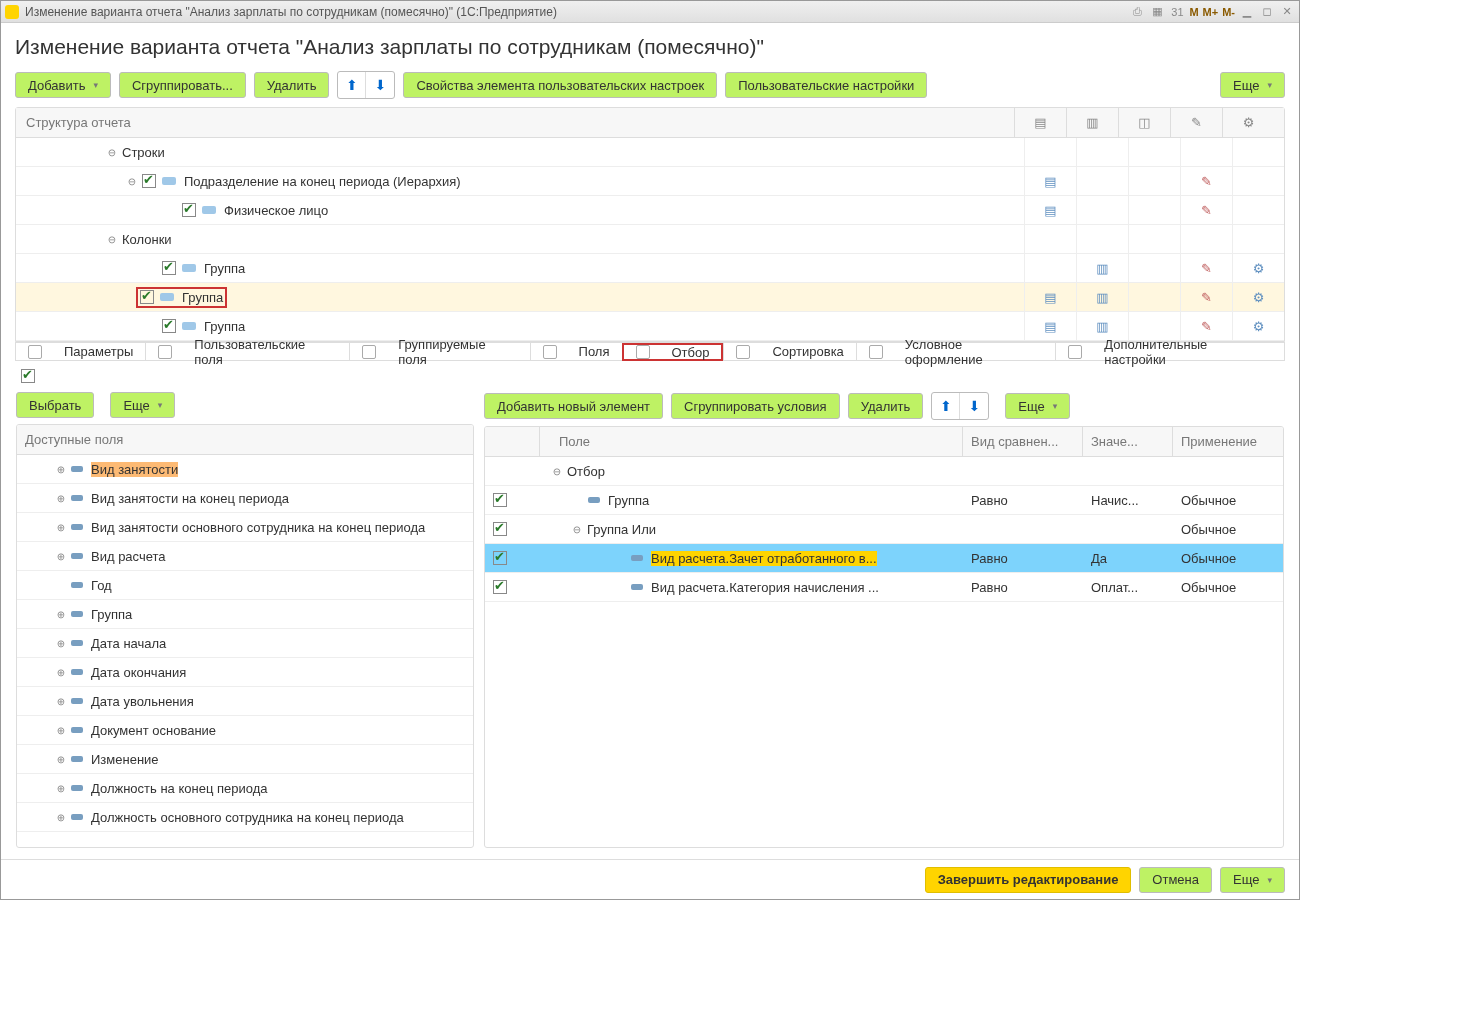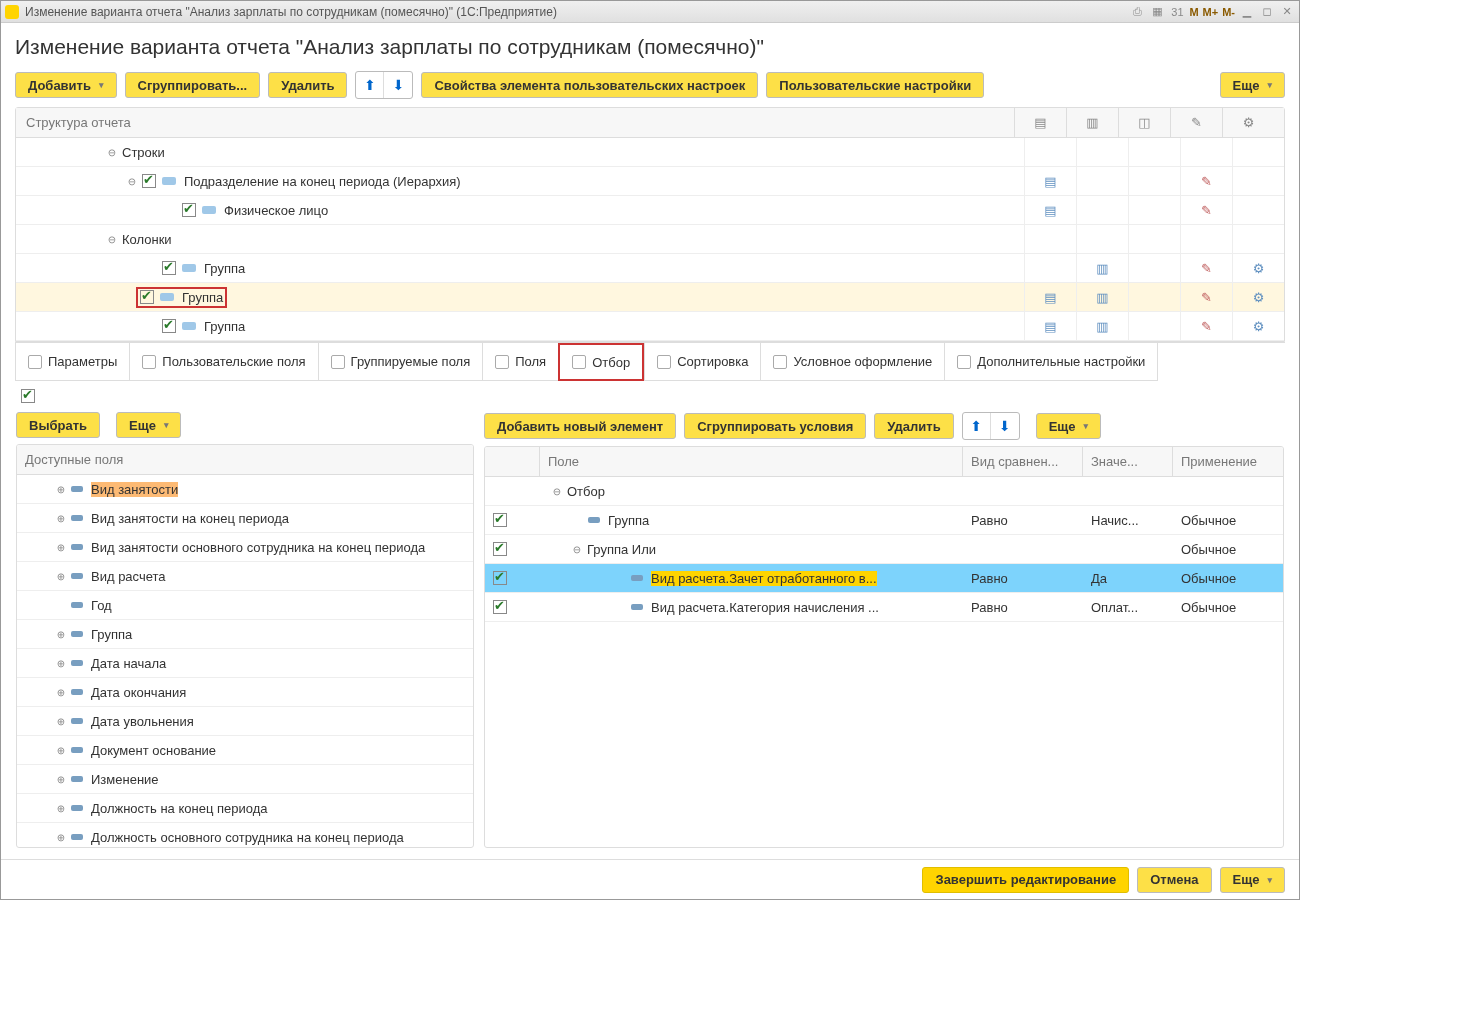--- a/index.html
+++ b/index.html
@@ -60,28 +60,27 @@
   display: flex;
   align-items: center;
   gap: 8px;
   margin-bottom: 8px;
 }
 .btn {
   height: 26px;
   padding: 0 12px;
   border: 1px solid #bbb;
   border-radius: 3px;
-  background: #fde047;
+  background: #bef264;
   color: #333;
   font-size: 13px;
   display: inline-flex;
   align-items: center;
   gap: 4px;
   cursor: pointer;
-  font-weight: bold;
 }
 .btn .caret { font-size: 9px; color: #777; margin-left:4px;}
 .arrow-btns { border:1px solid #bbb; border-radius:3px; display:flex; overflow:hidden;}
 .arrow-btns div {
   width: 28px; height:26px;
   display:flex;align-items:center;justify-content:center;
   border-right:1px solid #ddd;
   cursor:pointer;
 }
 .arrow-btns div:last-child{border-right:none;}
@@ -147,27 +146,27 @@
 }
 .row-text { color:#333; }
 .red-box { border: 2px solid #cc3333; padding:1px 2px; }
 .tabs {
   display:flex;
   border-top:1px solid #ddd;
   background:#fff;
   margin-top:1px;
 }
 .tab {
-  height: 38px;
+  height: 18px;
   padding: 0 12px;
   border: 1px solid #ddd;
   border-top: none;
   display:flex;
   align-items:center;
-  gap:6px;
+  gap:22px;
   color:#333;
   cursor:pointer;
   border-right:none;
 }
 .tab:last-child{border-right:1px solid #ddd;}
 .tab.red-active { border: 2px solid #cc3333 !important; }
 .tab-icon { width:14px; height:14px; border:1px solid #aaa; border-radius:2px; display:inline-block;}
 .own-filter {
   padding: 8px 6px;
   display:flex;
@@ -534,21 +533,21 @@
           </div>
           <div class="spacer"></div>
           <button class="btn">
             <span>Еще</span>
               <span class="caret">▾</span>
           </button>
         </div>
         <div class="grid">
           <div class="grid-hdr">
             <div style="width:55px;"></div>
-            <div style="flex:1;">Поле</div>
+            <div style="flex:1;margin-left:11px;">Поле</div>
             <div style="width:120px;">Вид сравнен...</div>
             <div style="width:90px;">Значе...</div>
             <div style="width:110px;">Применение</div>
           </div>
           <div class="grid-body" id="right-body">
               <div class="grow">
                 <div class="cell" style="width:55px;"></div>
                 <div class="cell" style="flex:1;">
                   <span class="pad" style="width:3px"></span>
                   <span class="tree-toggle">⊖</span>

